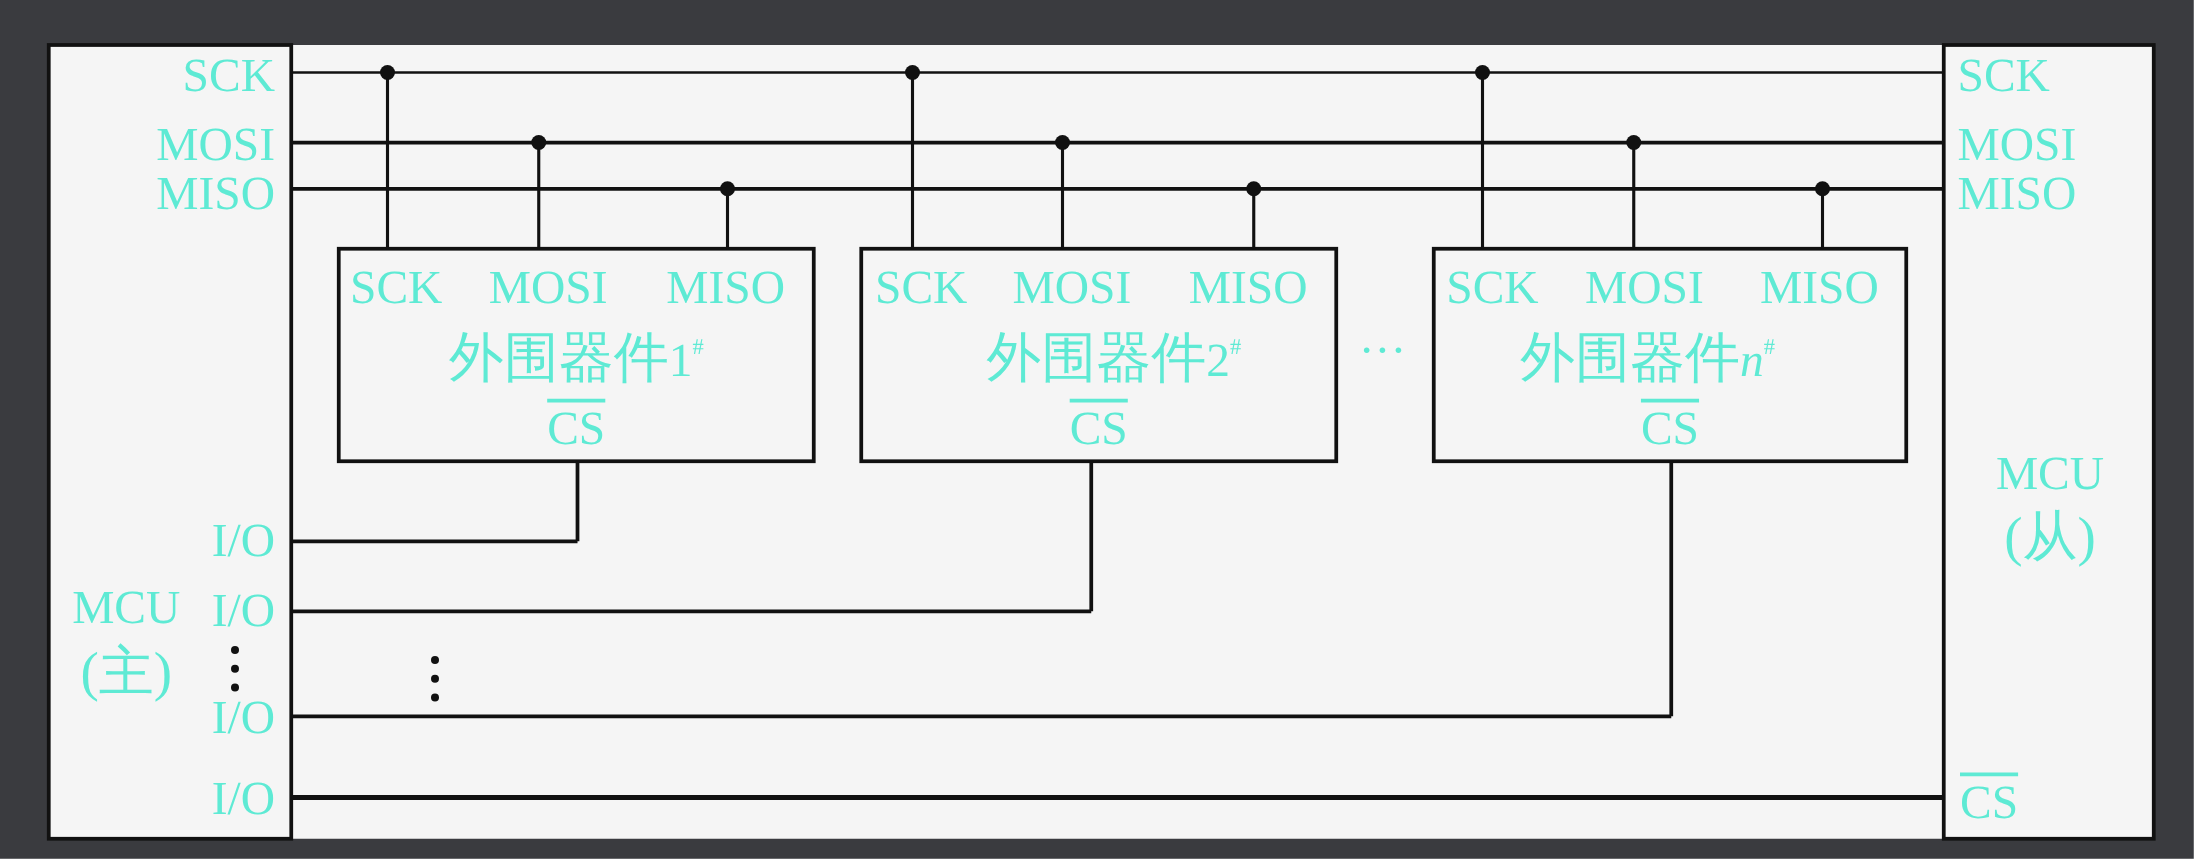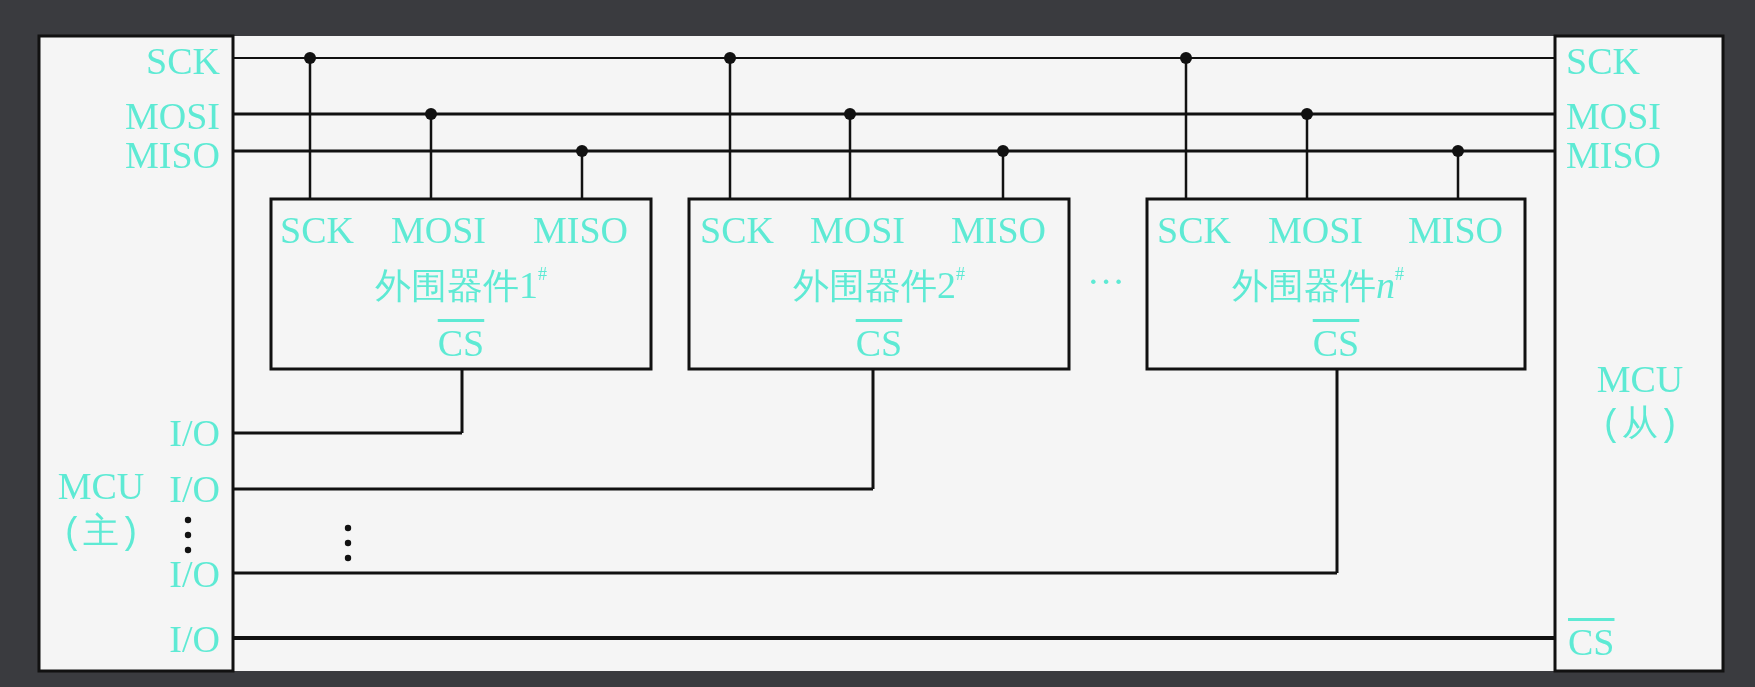--- a/index.html
+++ b/index.html
@@ -26,21 +26,21 @@
     font-size: 38px;
     line-height: 1;
     white-space: nowrap;
     color: #5eead4;
   }
   .lbl.r { text-align: right; }
   .lbl.c { text-align: center; }
   .over { text-decoration: overline; text-align: right; }
   .sup { font-size: 18px; vertical-align: 18px; }
   .ital { font-style: italic; }
-  .cn { font-family: Liberation Mono, monospace; font-size: 36px; }
+  .cn { font-family: Liberation Serif, serif; font-size: 44px; }
 </style>
 </head>
 <body>
 
 <div class="panel"></div>
 
 <svg id="canvas" width="1755" height="687" viewBox="0 0 1755 687">
   <g id="shapes">
       <rect x="39" y="36" width="194" height="635" fill="none" stroke="#111111" stroke-width="3"></rect>
       <rect x="1555" y="36" width="168" height="635" fill="none" stroke="#111111" stroke-width="3"></rect>
@@ -107,21 +107,21 @@
 <div class="lbl" style="left:391px; top:211px;">MOSI</div>
 <div class="lbl" style="left:533px; top:211px;">MISO</div>
 <div class="lbl c" style="left:271px; top:265px; width:380px;">
   <span class="cn">外围器件</span><span>1</span><span class="sup">#</span>
 </div>
 <div class="lbl c" style="left:271px; top:324px; width:380px;"><span class="over">CS</span></div>
 
 <div class="lbl" style="left:700px; top:211px;">SCK</div>
 <div class="lbl" style="left:810px; top:211px;">MOSI</div>
 <div class="lbl" style="left:951px; top:211px;">MISO</div>
-<div class="lbl c" style="left:689px; top:265px; width:380px;">
+<div class="lbl c" style="left:689px; top:265px; width:380px;padding-left:12px;">
   <span class="cn">外围器件</span><span>2</span><span class="sup">#</span>
 </div>
 <div class="lbl c" style="left:689px; top:324px; width:380px;"><span class="over">CS</span></div>
 
 <div class="lbl" style="left:1087px; top:262px;">···</div>
 
 <div class="lbl" style="left:1157px; top:211px;">SCK</div>
 <div class="lbl" style="left:1268px; top:211px;">MOSI</div>
 <div class="lbl" style="left:1408px; top:211px;">MISO</div>
 <div class="lbl c" style="left:1147px; top:265px; width:342px;">

